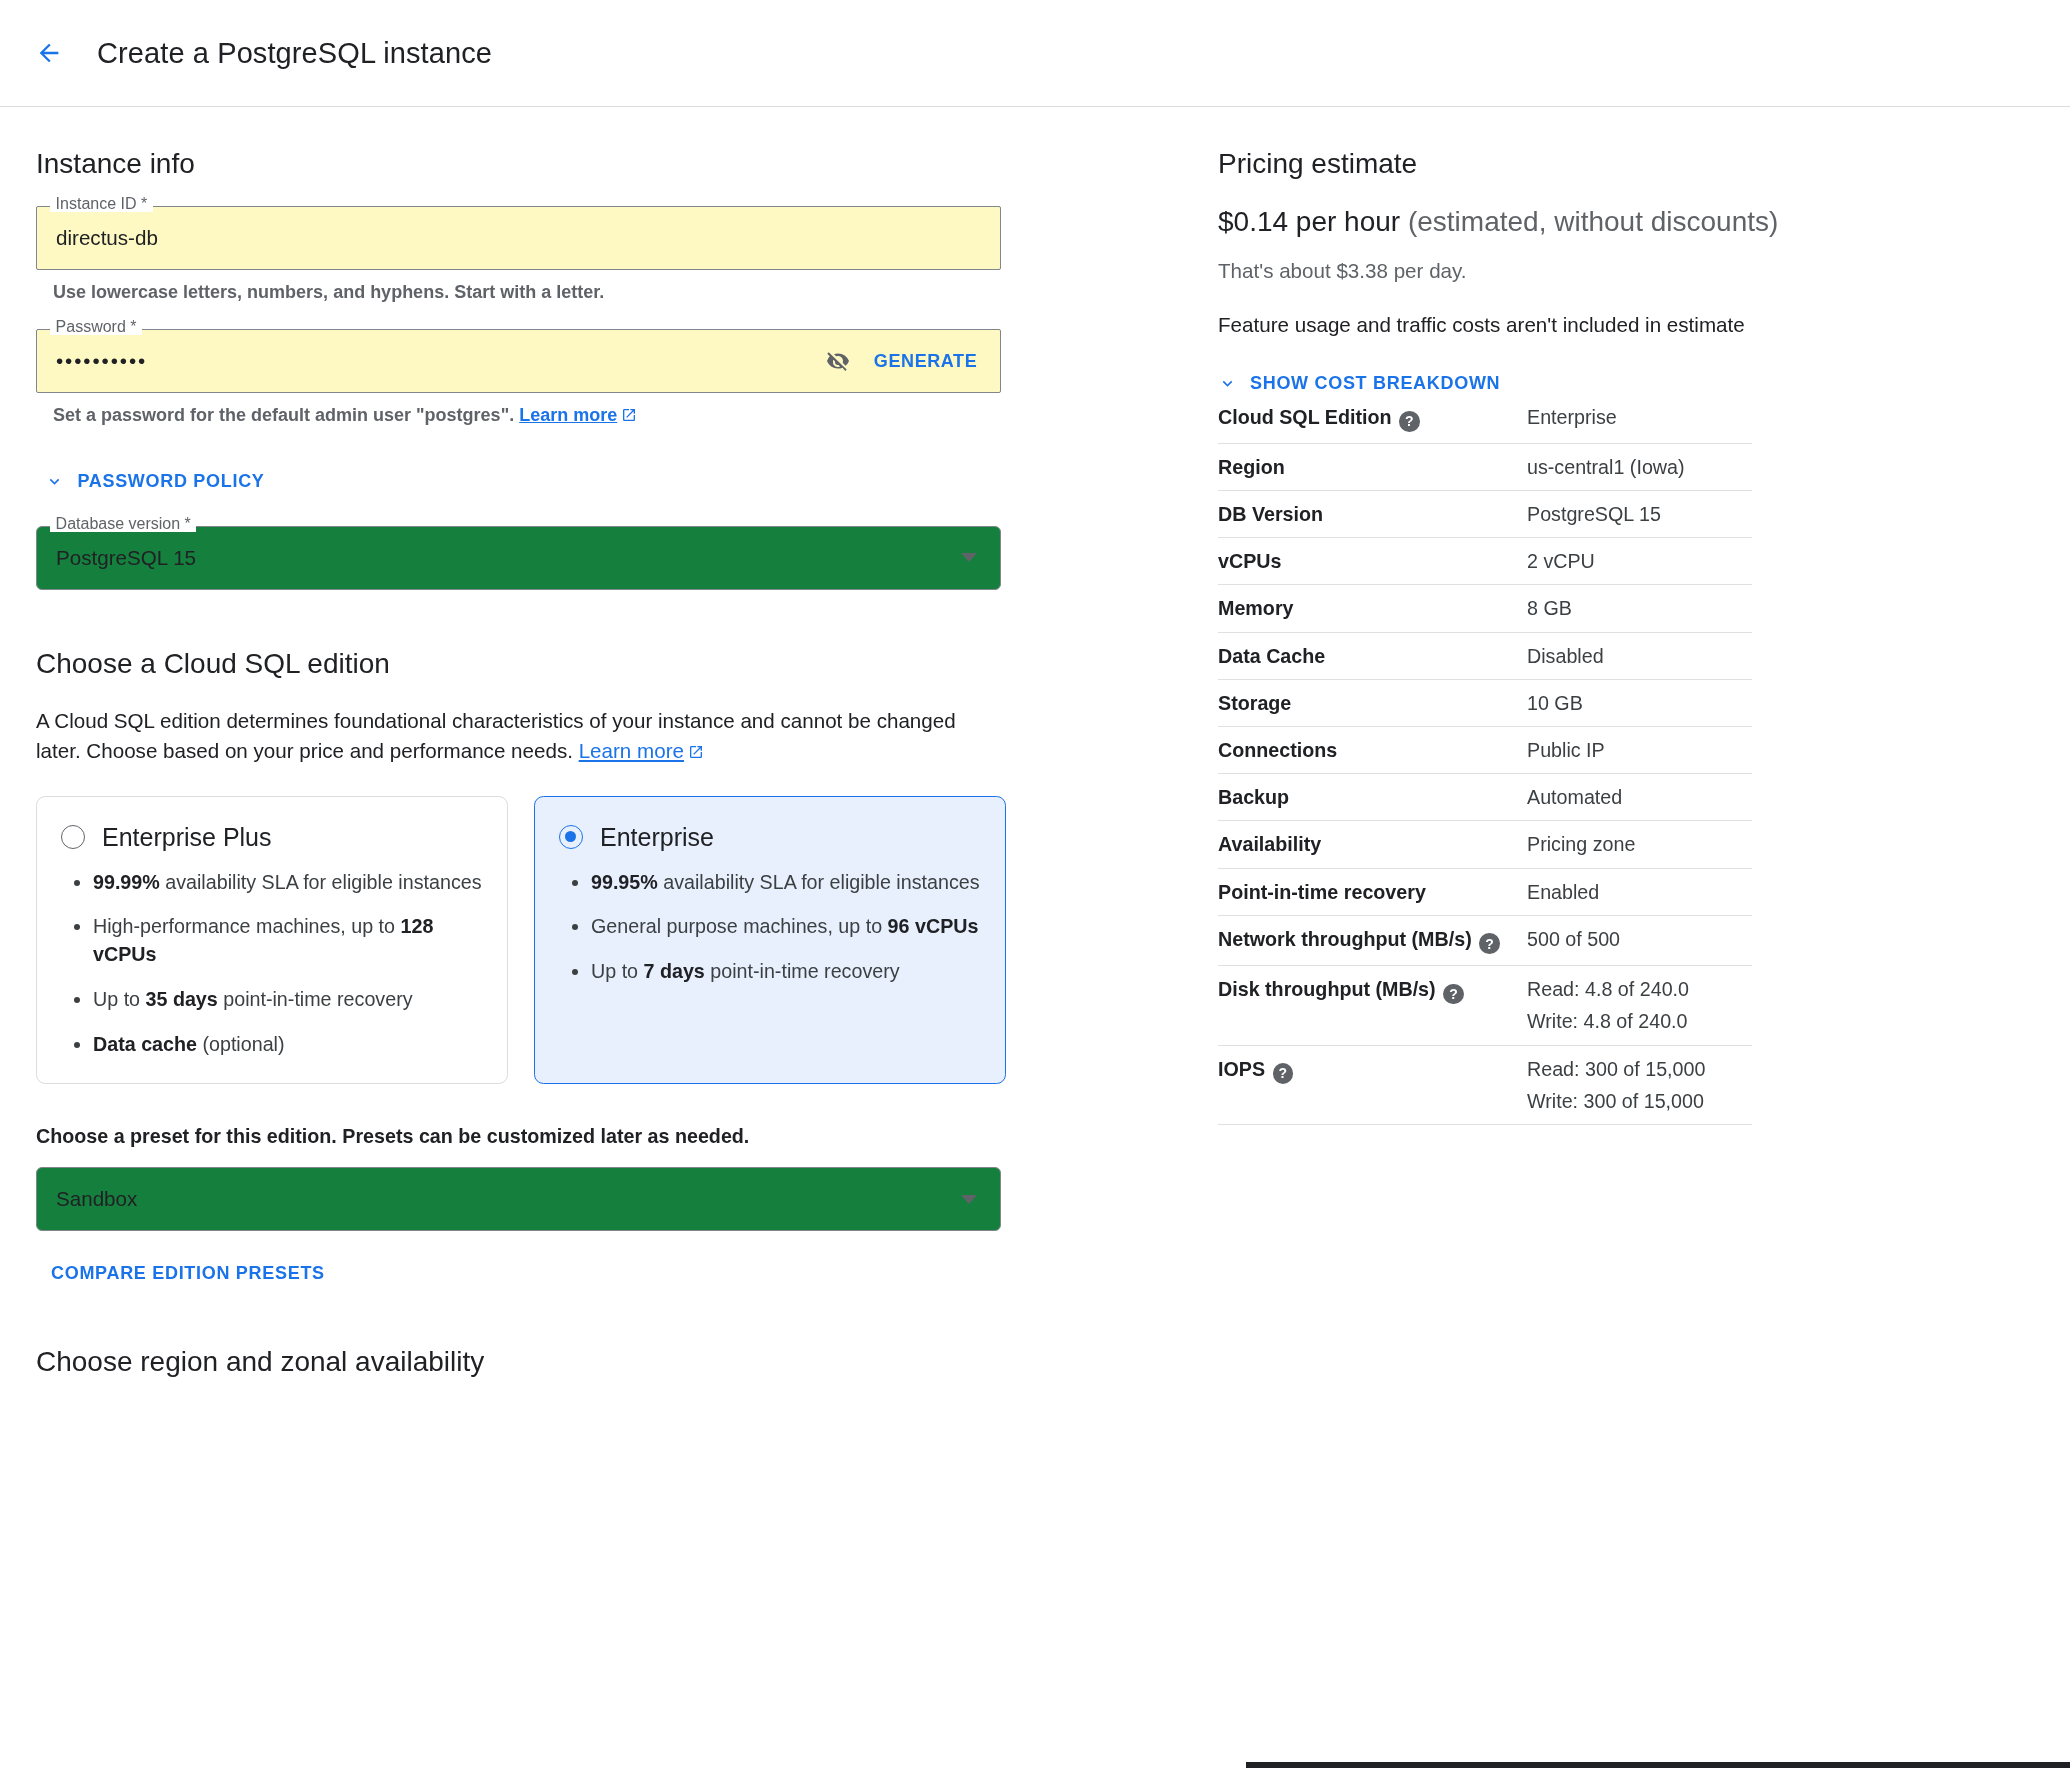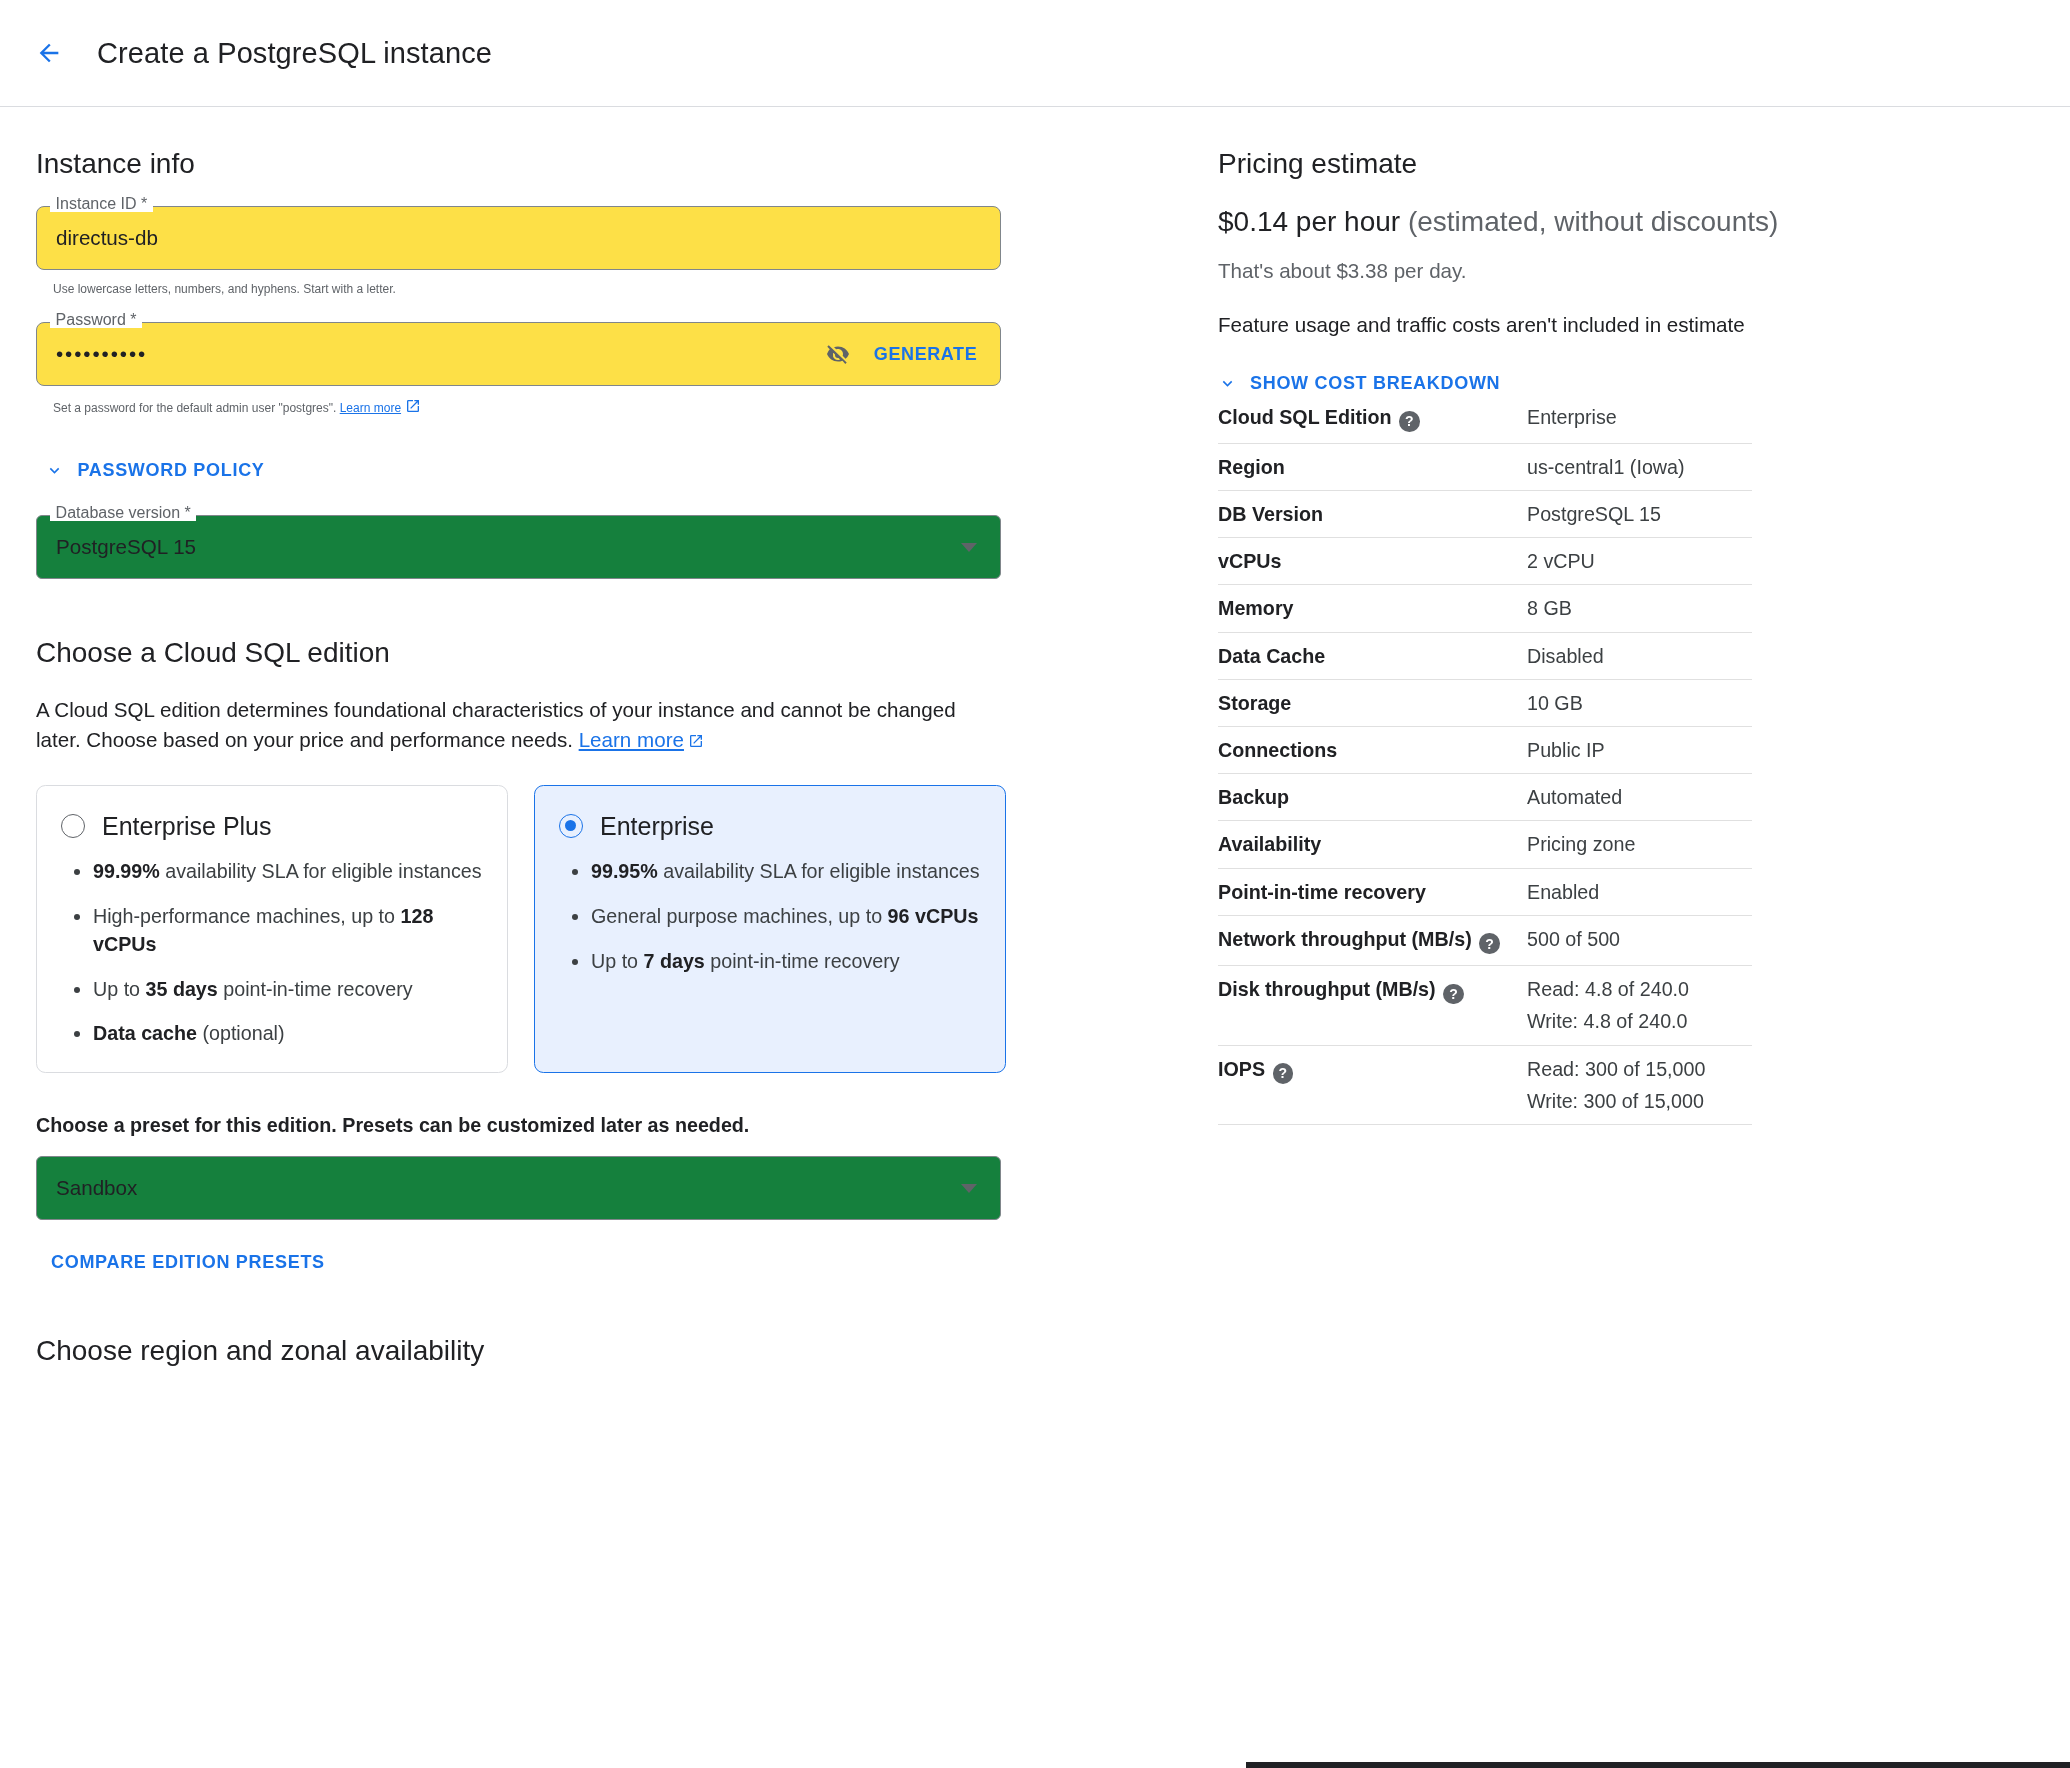--- a/index.html
+++ b/index.html
@@ -59,46 +59,47 @@
     margin: 0 0 26px 0;
     color: #202124;
   }
 
   
   .field {
     position: relative;
     width: 965px;
     height: 64px;
     border: 0.9px solid #80868b;
-    border-radius: 8px;
+    border-radius: 2px;
     display: flex;
     align-items: center;
     padding: 0 19px;
-    background: #fde047;
+    background: #fef9c3;
   }
   .field-label {
     position: absolute;
     top: -11.2px;
     left: 13px;
     background: #fff;
     padding: 0 5.6px;
     font-size: 16px;
     color: #5f6368;
     line-height: 1;
   }
   .field-value {
     font-size: 20.6px;
     color: #202124;
     flex: 1;
     outline: none;
   }
   .field-help {
-    font-size: 12px;
+    font-size: 18px;
     color: #5f6368;
     margin: 12px 0 0 17px;
+    font-weight: bold;
   }
   .spacer-28 { height: 26px; }
 
   .pw-dots {
     font-size: 20.6px;
     letter-spacing: 1.9px;
     color: #202124;
   }
   .eye-btn {
     width: 41px; height: 41px;

